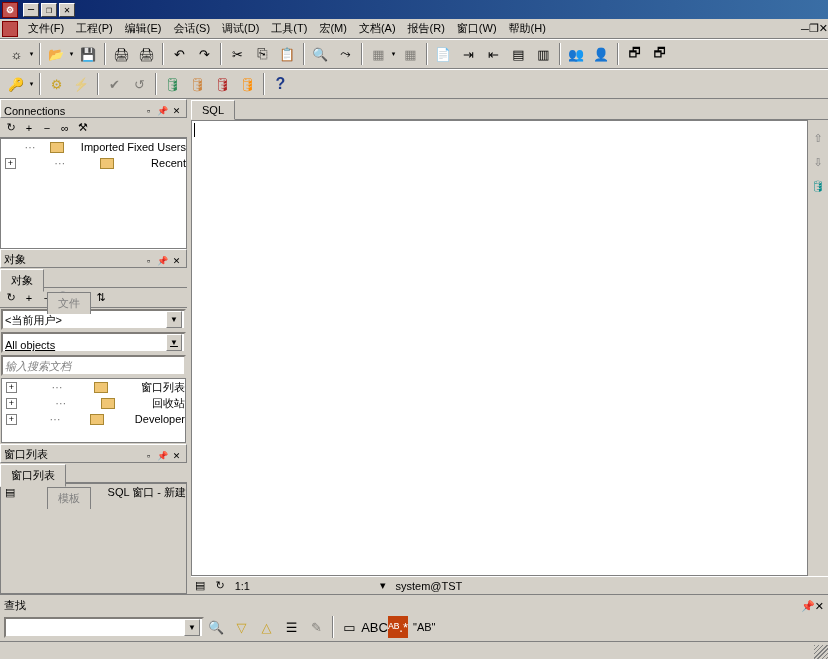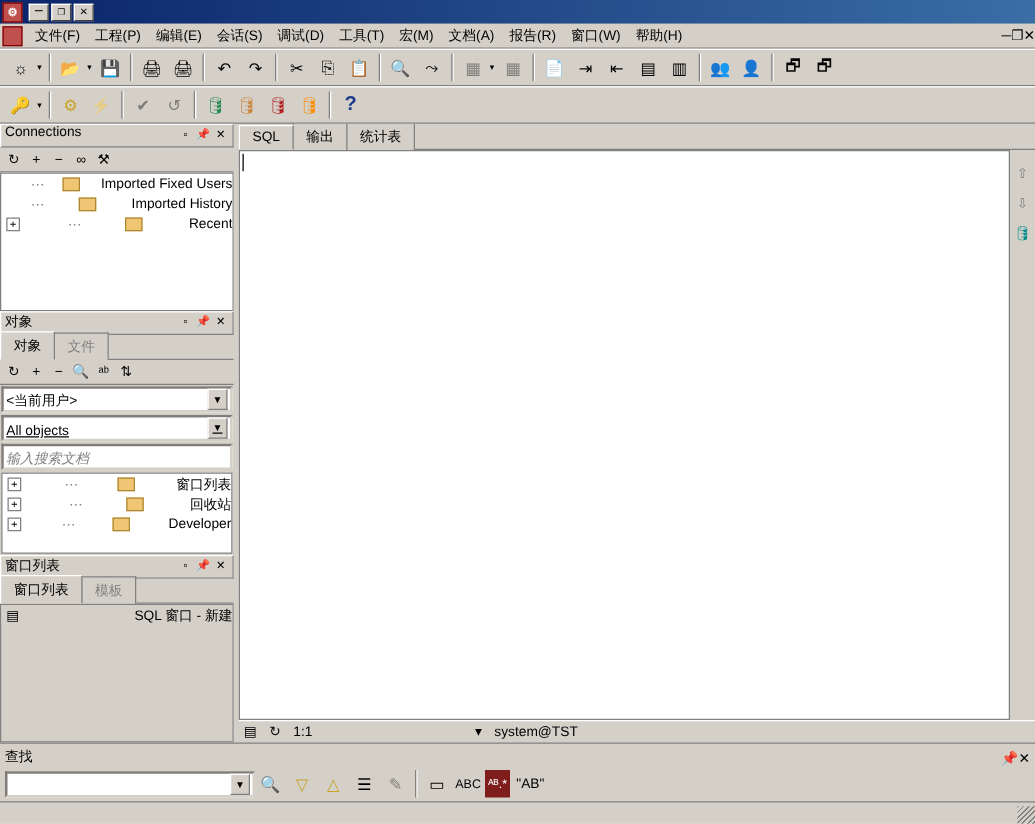--- a/index.html
+++ b/index.html
@@ -23,39 +23,39 @@
 .tsep { width:2px; height:22px; margin:0 3px; border-left:1px solid #808080; border-right:1px solid #fff;}
 .tdrop { width:9px; height:22px; display:inline-flex; align-items:center; justify-content:center; font-size:7px; margin-left:-2px; cursor:pointer;}
 
 
 .main-area { flex:1; display:flex; overflow:hidden;}
 .left-panels { width:187px; display:flex; flex-direction:column; background:#d4d0c8;}
 .splitter-v { width:4px; background:#d4d0c8; cursor:ew-resize;}
 .right-area { flex:1; display:flex; flex-direction:column;}
 
 
-.panel-header { height:19px; background:#d4d0c8; border:1px solid #808080; border-top-color:#fff; border-left-color:#fff; display:flex; align-items:flex-start; padding:0 3px; font-size:11px;}
+.panel-header { height:19px; background:#d4d0c8; border:1px solid #808080; border-top-color:#fff; border-left-color:#fff; display:flex; align-items:flex-end; padding:0 3px; font-size:11px;}
 .panel-header .ptitle { flex:1;}
 .panel-header .pbtn { width:13px; height:13px; font-size:9px; display:inline-flex; align-items:center; justify-content:center; cursor:pointer; margin-left:1px;}
 .mini-tb { height:20px; display:flex; align-items:center; padding:0 2px; border-bottom:1px solid #808080;}
 .mini-tb .mbtn { width:18px; height:16px; display:inline-flex;align-items:center;justify-content:center; font-size:11px; cursor:pointer;}
 
 
 .tree-pane { background:#fff; border:1px solid #808080; overflow:auto; flex:1;}
 .tree-row { display:flex; align-items:center; height:16px; padding-left:4px;justify-content:space-between;}
 .tree-row .exp { width:11px; height:11px; border:1px solid #808080; display:inline-flex;align-items:center;justify-content:center; font-size:9px; margin-right:3px; background:#fff;}
 .tree-row .dots { width:14px; text-align:center; color:#808080;}
 .tree-row .dots::before { content:"⋯";}
 .tree-row.sub { padding-left:22px;}
 
 
-.tabstrip { height:21px; display:flex; align-items:flex-end; background:#d4d0c8; border-bottom:1px solid #808080;}
+.tabstrip { height:21px; display:flex; align-items:flex-start; background:#d4d0c8; border-bottom:1px solid #808080;flex-direction:column;}
 .tab { padding:3px 10px; border:1px solid #808080; border-bottom:none; background:#d4d0c8; margin-right:-1px; cursor:pointer; position:relative; top:1px;}
 .tab.active { background:#d4d0c8; border-top:1px solid #fff; border-left:1px solid #fff; z-index:2; top:1px; border-bottom:1px solid #d4d0c8;}
-.tab.inact { color:#808080;}
+.tab.inact { color:#808080;margin-left:47px;}
 
 
 .editor-wrap { flex:1; display:flex;}
 .editor { flex:1; background:#fff; border:1px solid #808080; position:relative;}
 .cursor { position:absolute; top:2px; left:2px; width:1px; height:14px; background:#000; animation:blink 1s infinite;}
 @keyframes blink { 50% {opacity:0;}}
 .editor-side { width:20px; display:flex; flex-direction:column; align-items:center; padding-top:10px; gap:8px;}
 .side-btn { width:16px; height:16px; display:flex;align-items:center;justify-content:center; color:#808080; cursor:pointer;}
 
 .status-strip { height:18px; background:#d4d0c8; border-top:1px solid #fff; display:flex; align-items:center; padding:0 4px; font-size:11px;}
@@ -176,25 +176,20 @@
         <span class="mbtn">−</span>
         <span class="mbtn">∞</span>
         <span class="mbtn">⚒</span>
       </div>
       <div class="tree-pane">
         <div class="tree-row sub">
             <span class="dots"></span>
             <span class="folder-icon"></span>
             <span>Imported Fixed Users</span>
           </div>
-        <div class="tree-row sub">
-            <span class="dots"></span>
-            <span class="folder-icon"></span>
-            <span>Imported History</span>
-          </div>
         <div class="tree-row">
             <span class="exp">+</span>
             <span class="dots"></span>
             <span class="folder-icon"></span>
             <span>Recent</span>
           </div>
       </div>
     </div>
 
     <div style="display:flex;flex-direction:column;height:195px;">
@@ -308,20 +303,20 @@
         <input style="">
         <span class="dd">▼</span>
       </div>
     <span class="tbtn">🔍</span>
     <span class="tbtn" style="color:#c9a227">▽</span>
     <span class="tbtn" style="color:#c9a227">△</span>
     <span class="tbtn">☰</span>
     <span class="tbtn dis">✎</span>
     <span class="tsep"></span>
     <span class="tbtn">▭</span>
-    <span class="tbtn" style="font-size:10px">ABC</span>
-    <span class="tbtn" style="background:#7f1d1d;color:#fff;font-size:10px;width:20px">ᴬᴮ.*</span>
+    <span class="tbtn" style="font-size:13px">ABC</span>
+    <span class="tbtn" style="background:#c2410c;color:#fff;font-size:13px;width:20px">ᴬᴮ.*</span>
     <span style="margin-left:4px">"AB"</span>
   </div>
 </div>
 
 <div class="statusbar"></div>
 <div class="resize-grip"></div>
 
 </body></html>

